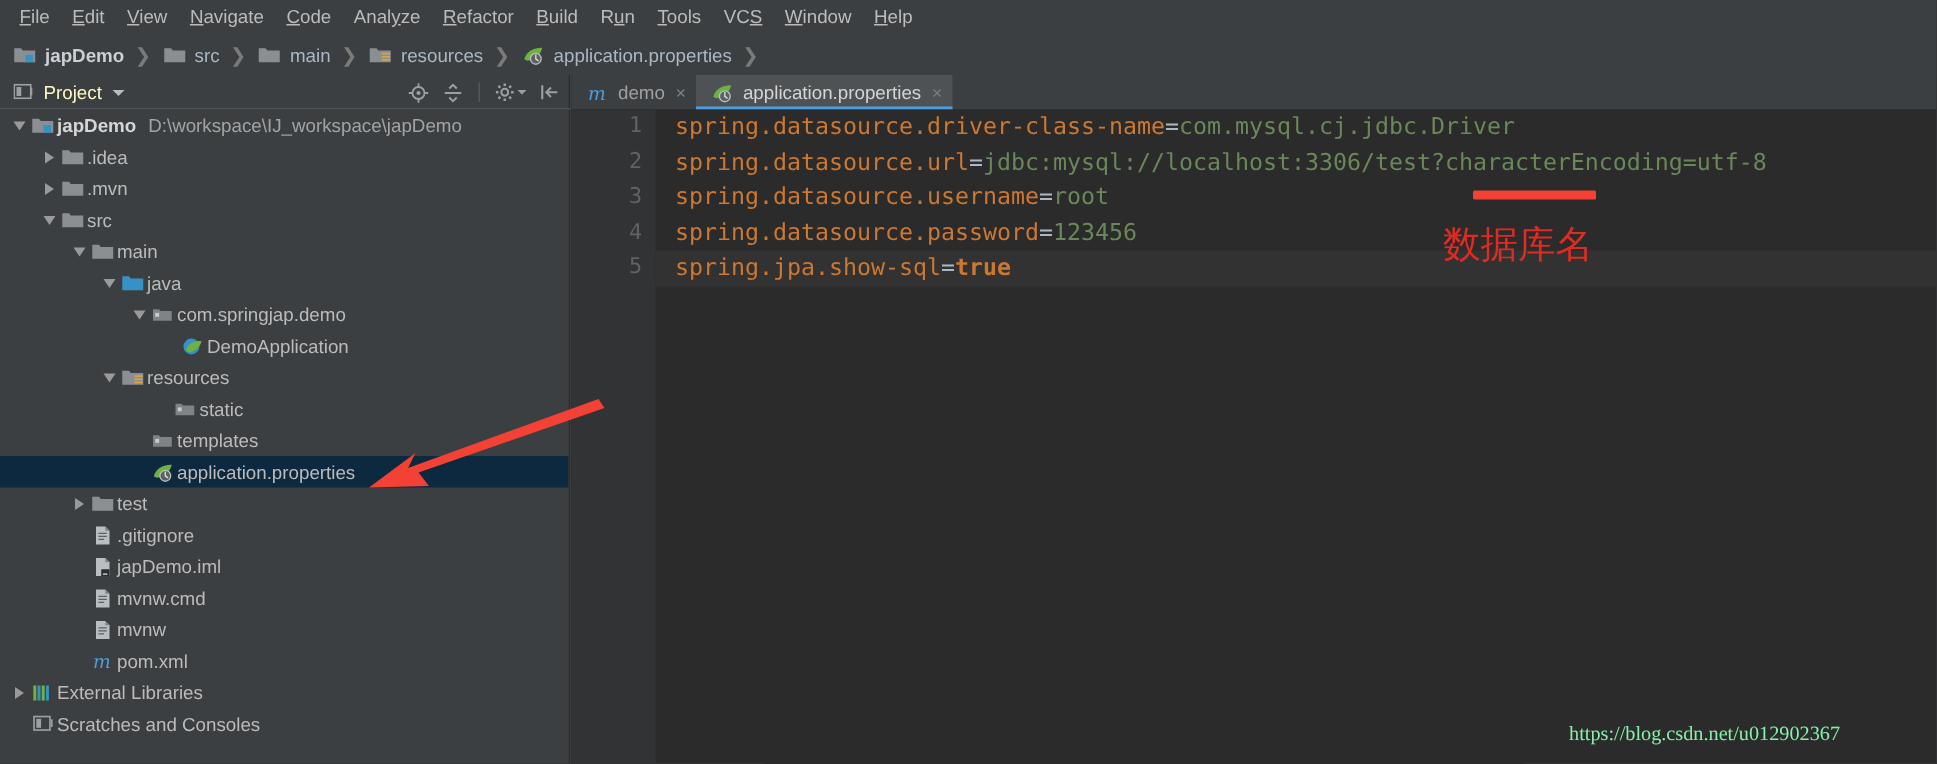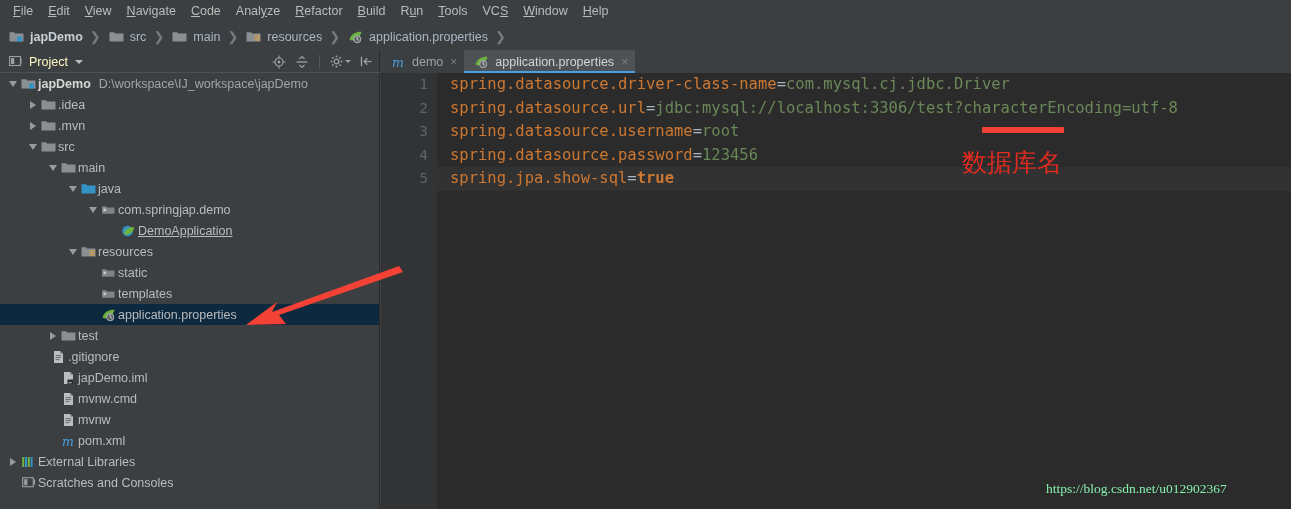--- a/index.html
+++ b/index.html
@@ -439,21 +439,21 @@
               <span class="arrow-d"></span>
             </span>
             <span class="tico">
               <svg width="15" height="13" viewBox="0 0 15 13">
                 <path d="M1 3.2 L5 3.2 L6 4.4 L13.5 4.4 L13.5 10.8 L1 10.8 Z" fill="#7e8386"></path>
                 <rect x="2.5" y="5.6" width="2.6" height="2.6" fill="#c5cbd0"></rect>
               </svg>
             </span>
             <span class="tlabel">com.springjap.demo</span>
           </div>
-          <div class="trow" style="padding-left: 106px; text-decoration: underline;">
+          <div class="trow" style="padding-left: 106px;">
             <span class="twist"></span>
             <span class="tico">
               <svg width="16" height="14" viewBox="0 0 16 14">
                 <circle cx="6.6" cy="7" r="5.3" fill="#3592c4"></circle>
                 <path d="M3 9.5 C4.2 4.6 9.4 3 13.4 3.4 C12.6 7.6 9 10.4 4.8 10.8 Z" fill="#6db33f"></path>
               </svg>
             </span>
             <span class="tlabel">DemoApplication</span>
           </div>
           <div class="trow" style="padding-left: 66px;">
@@ -465,21 +465,21 @@
                 <path d="M0.5 2.2 L5 2.2 L6.2 3.6 L14.5 3.6 L14.5 11.5 L0.5 11.5 Z" fill="#8a8f93"></path>
                 <g fill="#d9a441">
                   <rect x="8.5" y="5.2" width="5.5" height="1.1"></rect>
                   <rect x="8.5" y="7.3" width="5.5" height="1.1"></rect>
                   <rect x="8.5" y="9.4" width="5.5" height="1.1"></rect>
                 </g>
               </svg>
             </span>
             <span class="tlabel">resources</span>
           </div>
-          <div class="trow" style="padding-left: 86px;">
+          <div class="trow" style="padding-left: 86px; margin-left: 15px;">
             <span class="twist"></span>
             <span class="tico">
               <svg width="15" height="13" viewBox="0 0 15 13">
                 <path d="M1 3.2 L5 3.2 L6 4.4 L13.5 4.4 L13.5 10.8 L1 10.8 Z" fill="#7e8386"></path>
                 <rect x="2.5" y="5.6" width="2.6" height="2.6" fill="#c5cbd0"></rect>
               </svg>
             </span>
             <span class="tlabel">static</span>
           </div>
           <div class="trow" style="padding-left: 86px;">
@@ -507,21 +507,21 @@
             <span class="twist">
               <span class="arrow-r"></span>
             </span>
             <span class="tico">
               <svg width="15" height="13" viewBox="0 0 15 13">
                 <path d="M0.5 2.2 L5 2.2 L6.2 3.6 L14.5 3.6 L14.5 11.5 L0.5 11.5 Z" fill="#8a8f93"></path>
               </svg>
             </span>
             <span class="tlabel">test</span>
           </div>
-          <div class="trow" style="padding-left: 36px;">
+          <div class="trow" style="padding-left: 46px;">
             <span class="twist"></span>
             <span class="tico">
               <svg width="13" height="14" viewBox="0 0 13 14">
                 <path d="M2 1 L8.2 1 L11 3.8 L11 13 L2 13 Z" fill="#b9bec2"></path>
                 <path d="M8.2 1 L8.2 3.8 L11 3.8 Z" fill="#7d8386"></path>
                 <g stroke="#5c6164" stroke-width="0.9">
                   <path d="M3.6 5.6 L9.2 5.6 M3.6 7.6 L9.2 7.6 M3.6 9.6 L7.4 9.6"></path>
                 </g>
               </svg>
             </span>

